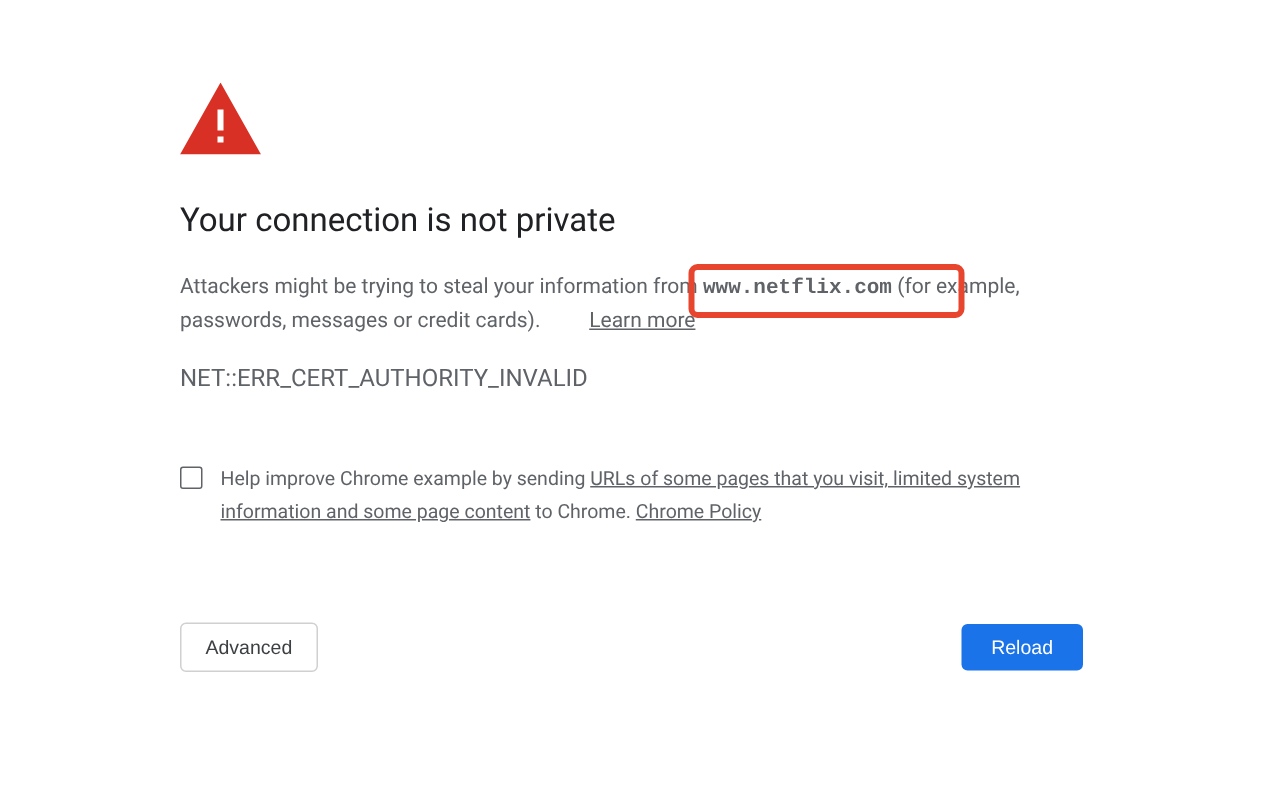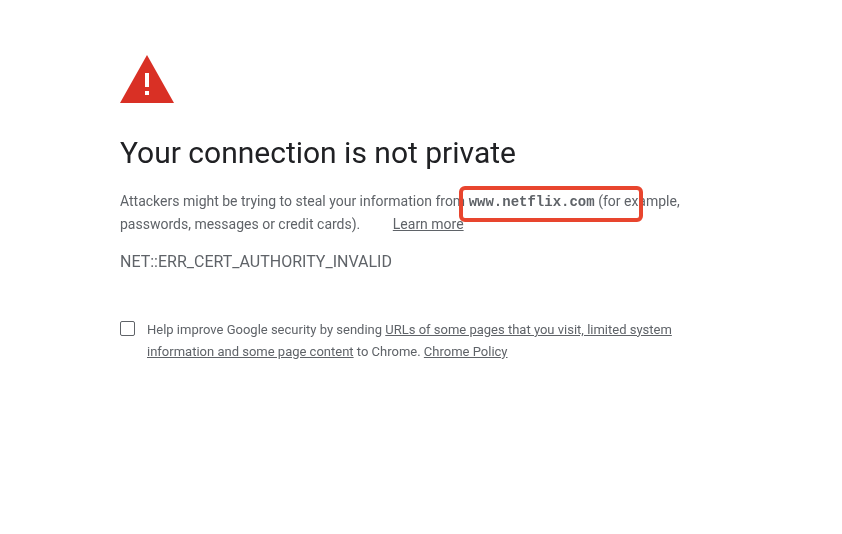--- a/index.html
+++ b/index.html
@@ -15,21 +15,21 @@
       position: relative;
     }
     .container {
       padding: 55px 120px 0 120px;
       max-width: 842px;
     }
     .warning-icon {
       margin-bottom: 28px;
     }
     .heading {
-      font-size: 30px;
+      font-size: 22px;
       font-weight: 400;
       color: #202124;
       margin-bottom: 20px;
     }
     .description {
       font-size: 14px;
       color: #5f6368;
       line-height: 1.6;
       margin-bottom: 16px;
     }
@@ -129,17 +129,21 @@
 
   <p class="description">
     <span>Attackers might be trying to steal your information from </span><span class="domain-highlight"><span>www.netflix.com</span><span class="red-box"></span></span><span> (for example, passwords, messages or credit cards). </span><a class="learn-more">Learn more</a>
   </p>
 
   <div class="error-code">NET::ERR_CERT_AUTHORITY_INVALID</div>
 
   <div class="opt-in-row">
     <div class="checkbox"></div>
     <div class="opt-in-text">
-      <span>Help improve Google security by sending </span><a class="u-link">URLs of some pages that you visit, limited system information and some page content</a><span> to Chrome. </span><a class="u-link">Chrome Policy</a>
+      <span>Help improve Chrome example by sending </span><a class="u-link">URLs of some pages that you visit, limited system information and some page content</a><span> to Chrome. </span><a class="u-link">Chrome Policy</a>
     </div>
   </div>
 
+  <div class="button-row">
+    <button class="btn-advanced">Advanced</button>
+    <button class="btn-reload">Reload</button>
+  </div>
 </div>
 
 </body></html>

